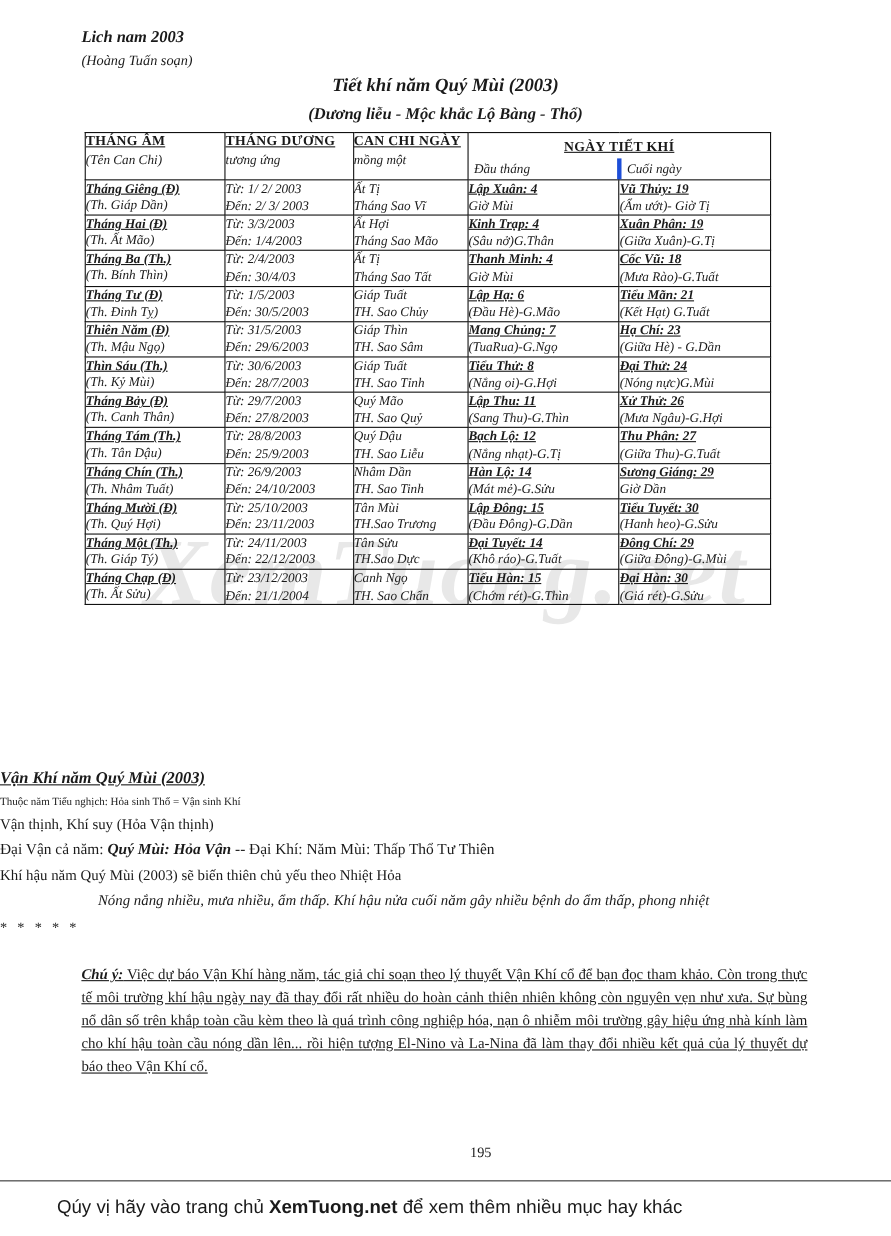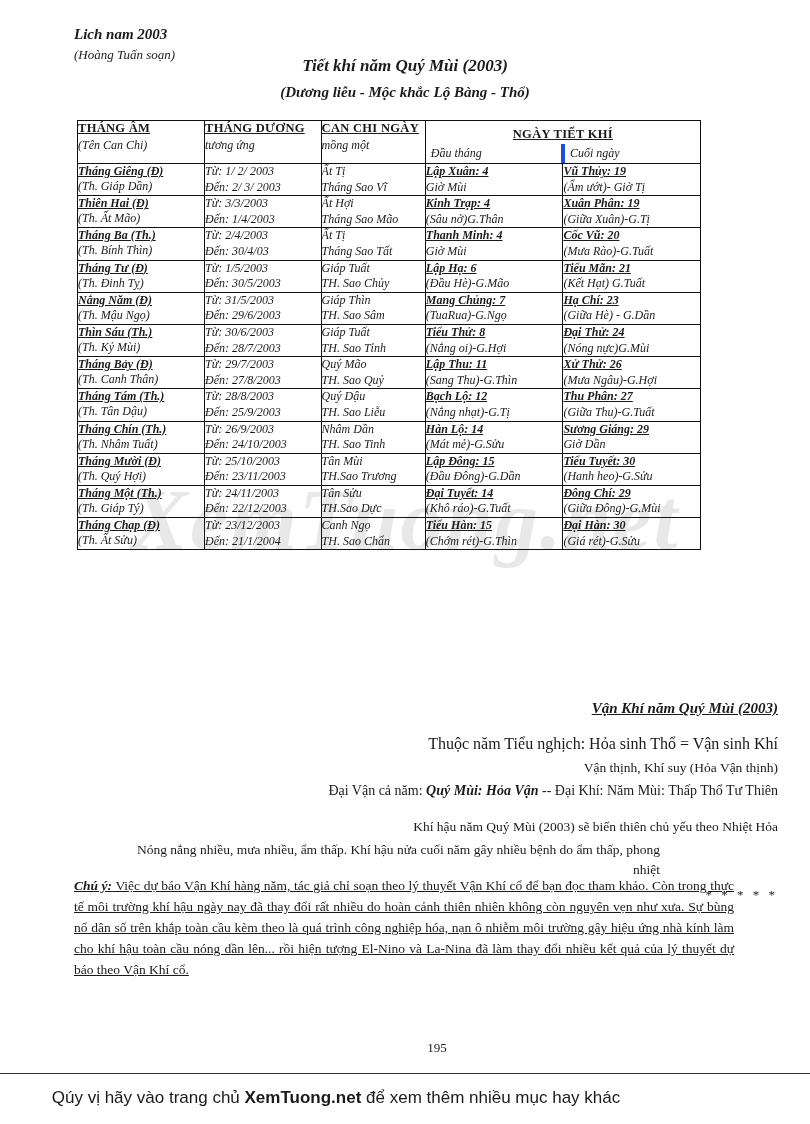--- a/index.html
+++ b/index.html
@@ -6,21 +6,21 @@
   body{width:810px;height:1124px;position:relative;font-family:"Liberation Serif",serif;color:#1a1a1a;overflow:hidden;}
   .page{position:absolute;inset:0;}
   .watermark{
     position:absolute;left:0;top:470px;width:810px;text-align:center;
     font-family:"Liberation Serif",serif;font-size:86px;font-weight:bold;font-style:italic;
     color:rgba(120,120,120,0.17);letter-spacing:2px;pointer-events:none;user-select:none;
   }
   .hdr{position:absolute;left:74px;top:26px;}
   .hdr .l1{font-style:italic;font-weight:bold;font-size:15px;}
   .hdr .l2{font-style:italic;font-size:13px;margin-top:4px;}
-  .title{position:absolute;left:0;top:56px;width:810px;text-align:center;}
+  .title{position:absolute;left:0;top:68px;width:810px;text-align:center;}
   .title .t1{font-size:17px;font-weight:bold;font-style:italic;}
   .title .t2{font-size:15px;font-weight:bold;font-style:italic;margin-top:8px;}
   table.cal{position:absolute;left:77px;top:120px;width:624px;border-collapse:collapse;}
   table.cal td,table.cal th{border:1px solid #111;padding:0;vertical-align:top;}
   .c1{width:134px;}
   .c2{width:122px;}
   .c3{width:110px;}
   .c4{width:145px;}
   .c5{width:145px;}
   .hcell{padding:3px 5px 3px 6px;}
@@ -31,27 +31,27 @@
   .sub{display:flex;}
   .sub>div{flex:1;padding:2px 5px;}
   .sub>div:first-child{border-right:4px solid #1d4ed8;}
   .cell{padding:3px 5px 3px 6px;font-size:12px;line-height:1.25;}
   .cell .a{font-weight:bold;font-style:italic;text-decoration:underline;}
   .cell .b{font-style:italic;}
   .mcell{padding:3px 5px 3px 6px;font-size:12px;line-height:1.3;font-style:italic;}
   .dcell{padding:3px 5px 3px 6px;font-size:12px;line-height:1.3;}
   .tk .k{font-weight:bold;font-style:italic;text-decoration:underline;}
   .tk .n{font-style:italic;}
-  .van{position:absolute;left:16px;top:700px;width:762px;text-align:right;}
+  .van{position:absolute;left:0;top:700px;width:762px;text-align:left;}
   .van .v1{font-size:15px;font-weight:bold;font-style:italic;text-decoration:underline;}
-  .van .v2{font-size:16px;margin-top:18px;}
+  .van .v2{font-size:10px;margin-top:7px;}
   .van .v3{font-size:13.5px;margin-top:7px;}
   .van .v4{font-size:14px;margin-top:7px;}
   .van .v4 b{font-style:italic;}
-  .van .v5{font-size:13.5px;margin-top:20px;}
+  .van .v5{font-size:13.5px;margin-top:7px;}
   .van .v6{font-size:13.5px;margin-top:5px;line-height:1.5;}
   .stars{margin-top:6px;font-size:13px;letter-spacing:3px;}
   .note{position:absolute;left:74px;top:876px;width:660px;font-size:13.5px;line-height:1.55;text-align:justify;}
   .note .lead{font-weight:bold;font-style:italic;}
   .note u{text-decoration:underline;}
   .pageno{position:absolute;left:0;top:1040px;width:810px;text-align:center;font-size:13px;padding-left:32px;}
   .footline{position:absolute;left:0;top:1073px;width:810px;border-top:1px solid #333;}
   .footer{position:absolute;left:0;top:1088px;width:672px;text-align:center;font-family:"Liberation Sans",sans-serif;font-size:17px;}
   .footer .brand{font-weight:bold;}
 </style>
@@ -121,21 +121,21 @@
           <div class="n">Giờ Mùi</div>
         </td>
         <td class="dcell tk">
           <div class="k">Vũ Thủy: 19</div>
           <div class="n">(Ẩm ướt)- Giờ Tị</div>
         </td>
       </tr>
 
       <tr>
         <td class="cell">
-          <div class="a">Thiên Hai (Đ)</div>
+          <div class="a">Tháng Hai (Đ)</div>
           <div class="b">(Th. Ất Mão)</div>
         </td>
         <td class="mcell">
           <div>Từ: 3/3/2003</div>
           <div>Đến: 1/4/2003</div>
         </td>
         <td class="mcell">
           <div>Ất Hợi</div>
           <div>Tháng Sao Mão</div>
         </td>
@@ -160,21 +160,21 @@
         </td>
         <td class="mcell">
           <div>Ất Tị</div>
           <div>Tháng Sao Tất</div>
         </td>
         <td class="dcell tk">
           <div class="k">Thanh Minh: 4</div>
           <div class="n">Giờ Mùi</div>
         </td>
         <td class="dcell tk">
-          <div class="k">Cốc Vũ: 20</div>
+          <div class="k">Cốc Vũ: 18</div>
           <div class="n">(Mưa Rào)-G.Tuất</div>
         </td>
       </tr>
 
       <tr>
         <td class="cell">
           <div class="a">Tháng Tư (Đ)</div>
           <div class="b">(Th. Đinh Tỵ)</div>
         </td>
         <td class="mcell">
@@ -190,21 +190,21 @@
           <div class="n">(Đầu Hè)-G.Mão</div>
         </td>
         <td class="dcell tk">
           <div class="k">Tiểu Mãn: 21</div>
           <div class="n">(Kết Hạt) G.Tuất</div>
         </td>
       </tr>
 
       <tr>
         <td class="cell">
-          <div class="a">Nắng Năm (Đ)</div>
+          <div class="a">Thiên Năm (Đ)</div>
           <div class="b">(Th. Mậu Ngọ)</div>
         </td>
         <td class="mcell">
           <div>Từ: 31/5/2003</div>
           <div>Đến: 29/6/2003</div>
         </td>
         <td class="mcell">
           <div>Giáp Thìn</div>
           <div>TH. Sao Sâm</div>
         </td>
@@ -382,21 +382,21 @@
   </table>
 
   <div class="van">
     <div class="v1">Vận Khí năm Quý Mùi (2003)</div>
     <div class="v2">Thuộc năm Tiểu nghịch: Hỏa sinh Thổ = Vận sinh Khí</div>
     <div class="v3">Vận thịnh, Khí suy (Hỏa Vận thịnh)</div>
     <div class="v4">
       <span>Đại Vận cả năm: </span><b>Quý Mùi: Hỏa Vận</b><span> -- Đại Khí: Năm Mùi: Thấp Thổ Tư Thiên</span>
     </div>
     <div class="v5">Khí hậu năm Quý Mùi (2003) sẽ biến thiên chủ yếu theo Nhiệt Hỏa</div>
-    <div class="v6" style="padding:0 118px;">Nóng nắng nhiều, mưa nhiều, ẩm thấp. Khí hậu nửa cuối năm gây nhiều bệnh do ẩm thấp, phong nhiệt</div>
+    <div class="v6" style="padding:0 89px;font-style:italic;">Nóng nắng nhiều, mưa nhiều, ẩm thấp. Khí hậu nửa cuối năm gây nhiều bệnh do ẩm thấp, phong nhiệt</div>
     <div class="stars">* * * * *</div>
   </div>
 
   <div class="note">
     <u><span class="lead">Chú ý:</span><span> Việc dự báo Vận Khí hàng năm, tác giả chỉ soạn theo lý thuyết Vận Khí cổ để bạn đọc tham khảo. Còn trong thực tế môi trường khí hậu ngày nay đã thay đổi rất nhiều do hoàn cảnh thiên nhiên không còn nguyên vẹn như xưa. Sự bùng nổ dân số trên khắp toàn cầu kèm theo là quá trình công nghiệp hóa, nạn ô nhiễm môi trường gây hiệu ứng nhà kính làm cho khí hậu toàn cầu nóng dần lên... rồi hiện tượng El-Nino và La-Nina đã làm thay đổi nhiều kết quả của lý thuyết dự báo theo Vận Khí cổ.</span></u>
   </div>
 
   <div class="pageno">195</div>
 
   <div class="footline"></div>

